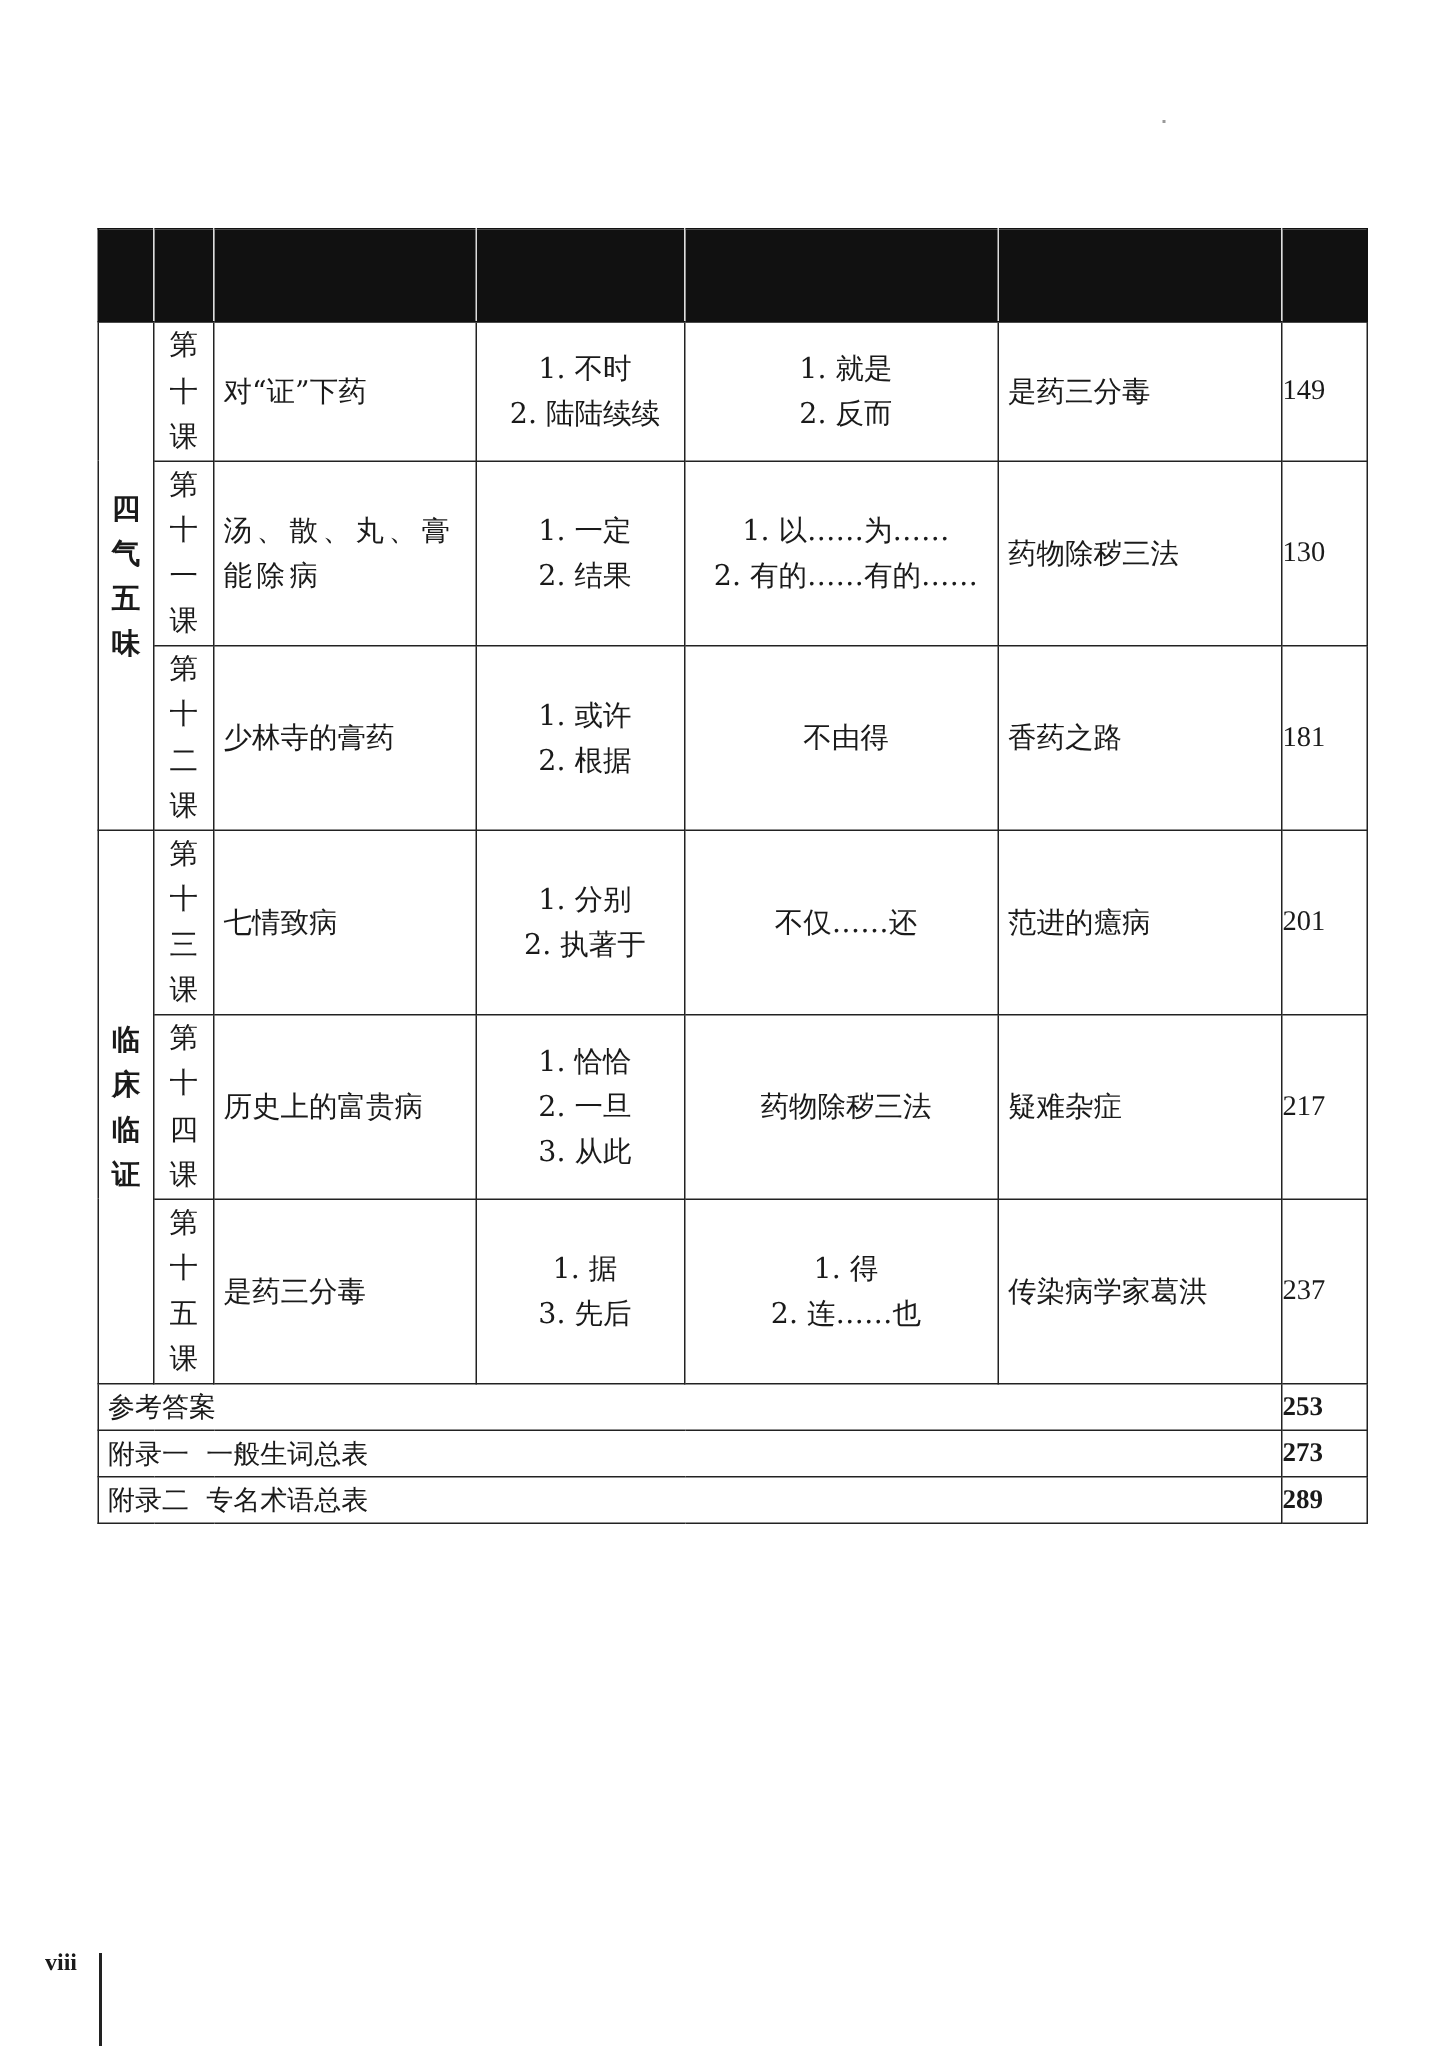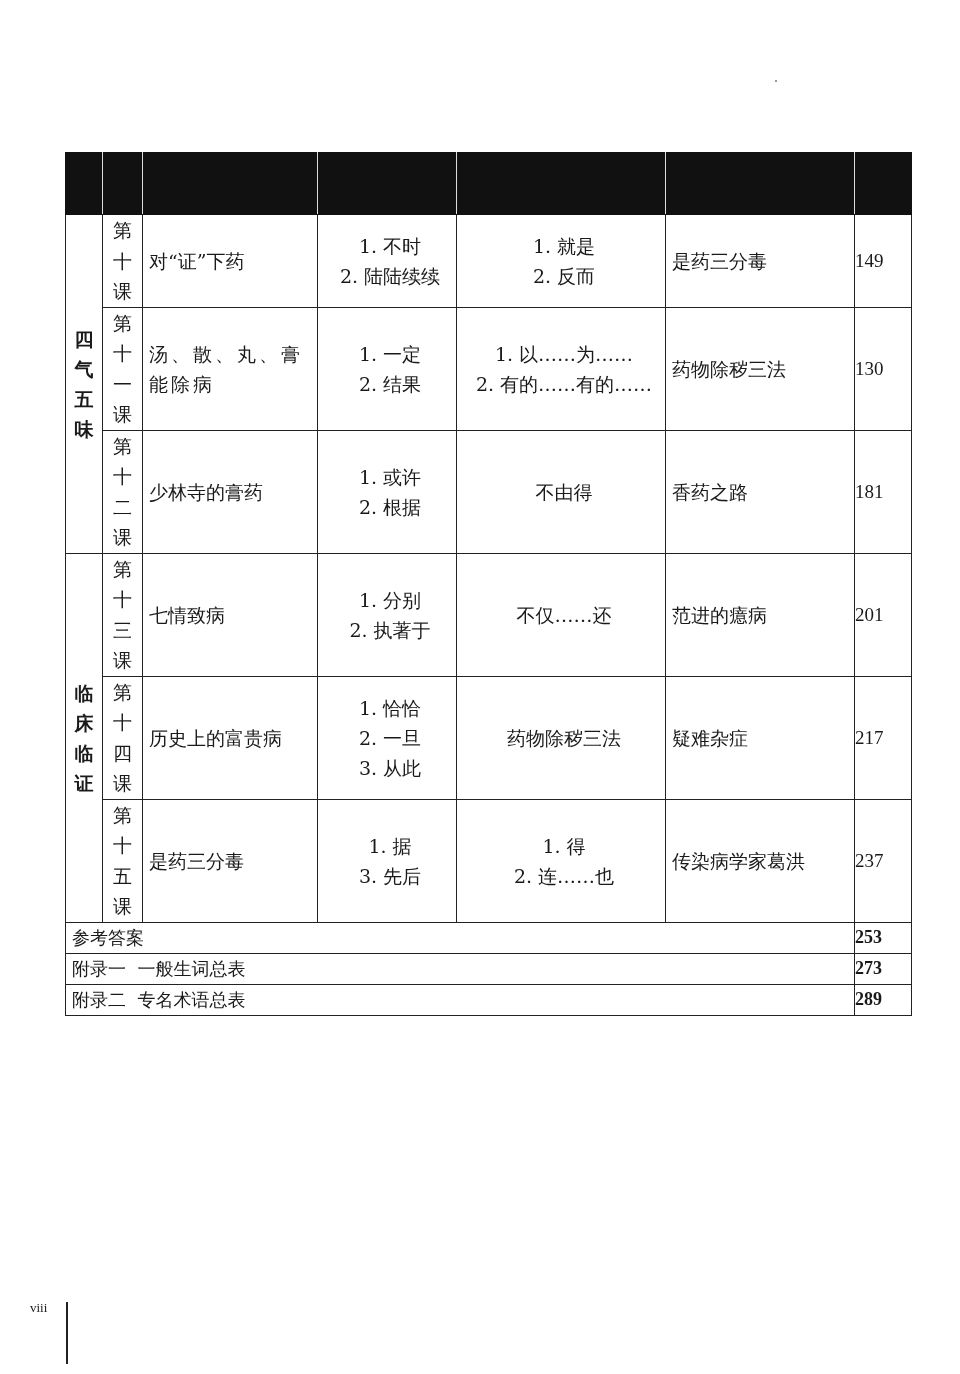--- a/index.html
+++ b/index.html
@@ -11,21 +11,21 @@
   table.toc tr.head td { background:#111; height:61px; border-color:#111; border-right:1.5px solid #ddd; }
   table.toc tr.head td:last-child { border-right:1.5px solid #111; }
   td.unit { text-align:center; font-family:"DejaVu Sans", sans-serif; font-weight:bold; font-size:19px; line-height:30px; }
   td.lesson { text-align:center; font-family:"DejaVu Sans", sans-serif; font-size:20px; line-height:30.5px; }
   td.title, td.words, td.grammar, td.reading { padding-left:6px !important; line-height:30px; }
   td.page { text-align:left; font-family:"Liberation Serif", serif; font-size:19px; }
   .vchar { display:block; }
   .li { display:block; white-space:nowrap;text-align:center; }
   tr.foot td { height:30px; font-family:"DejaVu Sans", sans-serif; font-weight:normal; font-size:18px; padding-left:6px; }
   tr.foot td.page { font-family:"Liberation Serif", serif; font-weight:bold; padding-left:0; }
-  .pagenum { position:absolute; left:30px; top:1300px; font-family:"Liberation Serif", serif; font-size:13px; font-weight:normal; }
+  .pagenum { position:absolute; left:30px; top:1300px; font-family:"Liberation Serif", serif; font-size:16px; font-weight:bold; }
   .pagerule { position:absolute; left:66px; top:1302px; width:2px; height:62px; background:#222; }
 </style>
 </head>
 <body>
 
 <div class="stray-dot"></div>
 
 <table class="toc">
   <colgroup>
     <col style="width:37px">

